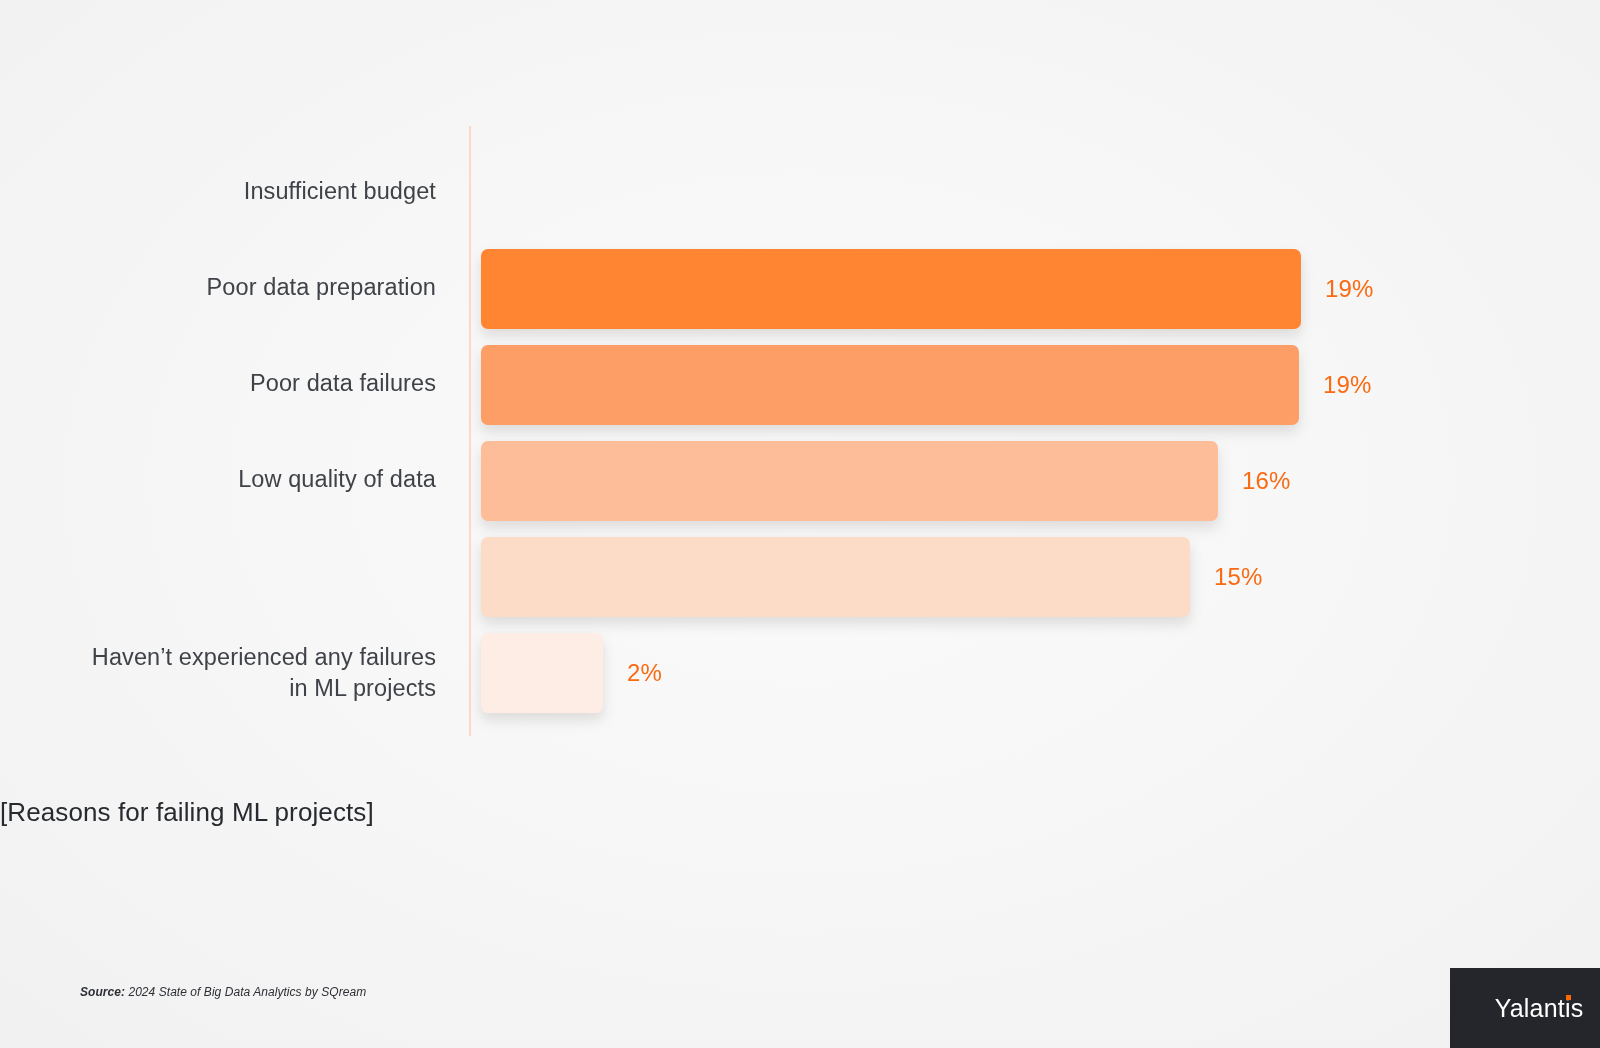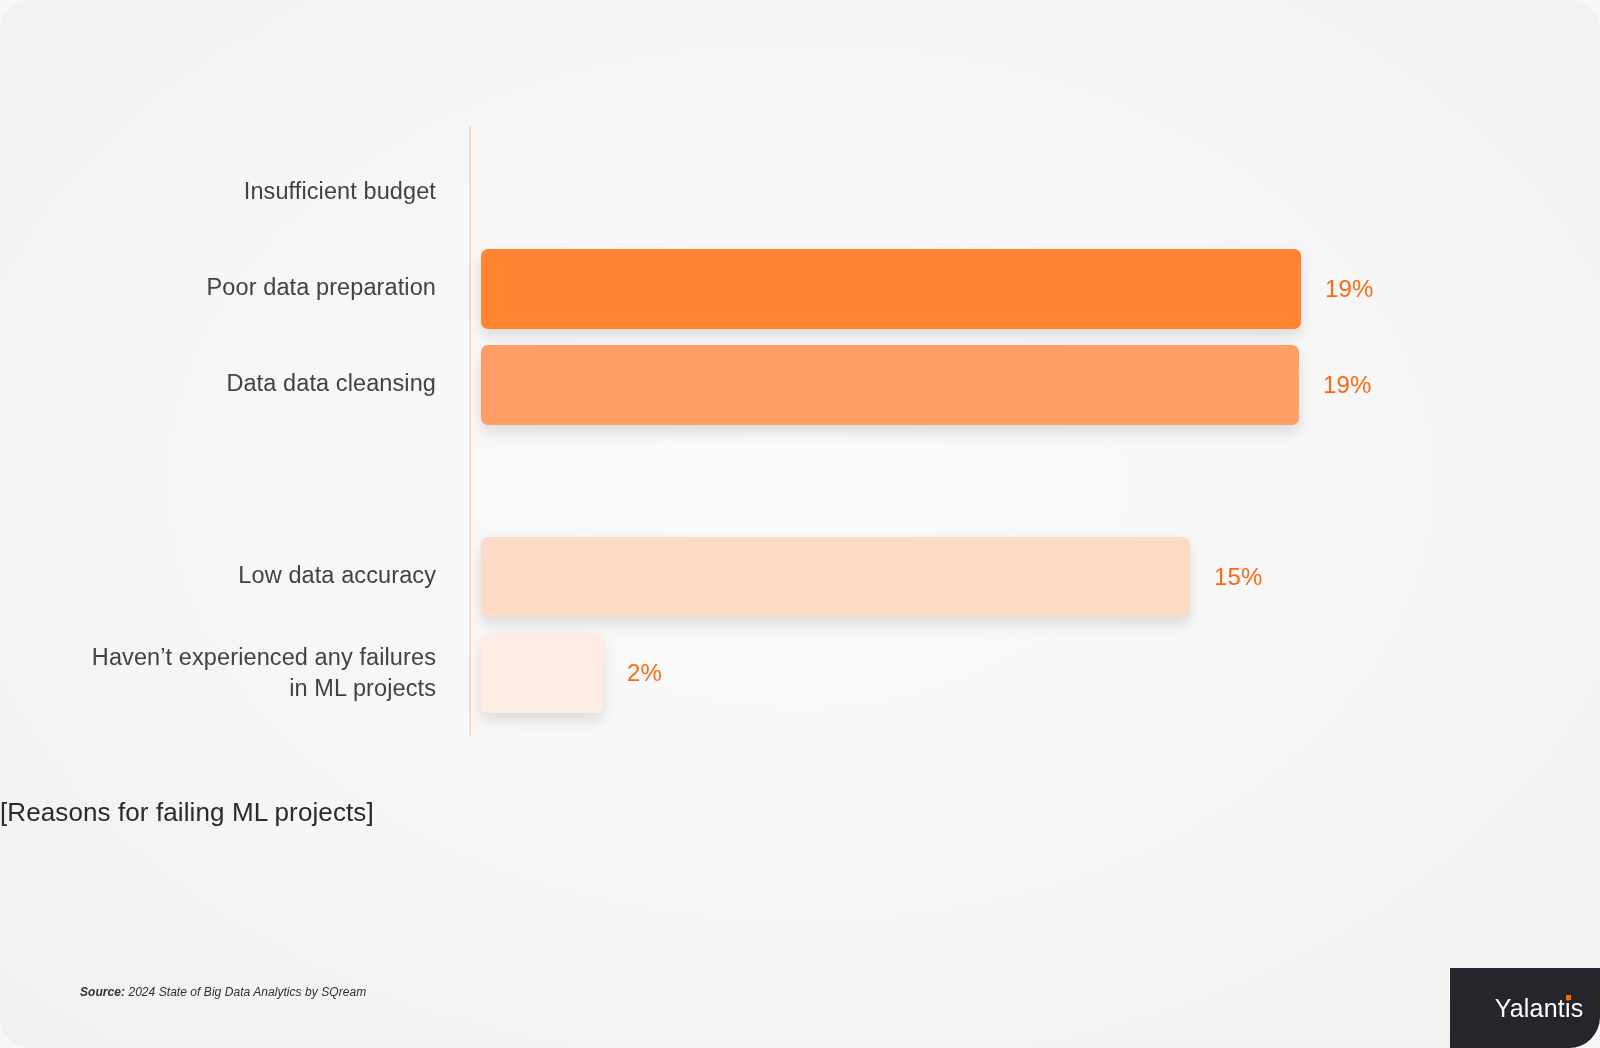--- a/index.html
+++ b/index.html
@@ -14,21 +14,20 @@
     background: #f7f7f7;
   }
 
   #stage {
     position: relative;
     width: 1600px;
     height: 1048px;
     background:
       radial-gradient(ellipse 1100px 760px at 50% 46%, #fafafa 0%, #f7f7f7 48%, #f1f1f1 100%);
     overflow: hidden;
-    border-radius: 31px;
   }
 
   
   #plot {
     position: absolute;
     left: 0;
     top: 0;
     width: 1600px;
     height: 760px;
   }
@@ -149,30 +148,36 @@
 
     <div class="row" style="top:241px;">
       <div class="cat-label" style="top:31px;">Poor data preparation</div>
       <div class="bar-wrap">
         <div class="bar" style="width:820px;background:#ff8533;"></div>
         <div class="val-label" style="left:844px;">19%</div>
       </div>
     </div>
 
     <div class="row" style="top:337px;">
-      <div class="cat-label" style="top:31px;">Data data cleansing</div>
+      <div class="cat-label" style="top:31px;">Poor data failures</div>
       <div class="bar-wrap">
         <div class="bar" style="width:818px;background:#fd9e67;"></div>
         <div class="val-label" style="left:842px;">19%</div>
       </div>
     </div>
 
+    <div class="row" style="top:433px;">
+      <div class="cat-label" style="top:31px;">Low quality of data</div>
+      <div class="bar-wrap">
+        <div class="bar" style="width:737px;background:#fcbd98;"></div>
+        <div class="val-label" style="left:761px;">16%</div>
+      </div>
+    </div>
 
     <div class="row" style="top:529px;">
-      <div class="cat-label" style="top:31px;">Low data accuracy</div>
       <div class="bar-wrap">
         <div class="bar" style="width:709px;background:#fcdcc6;"></div>
         <div class="val-label" style="left:733px;">15%</div>
       </div>
     </div>
 
     <div class="row" style="top:625px;">
       <div class="cat-label" style="top:17px;">Haven’t experienced any failures
 in ML projects</div>
       <div class="bar-wrap">

